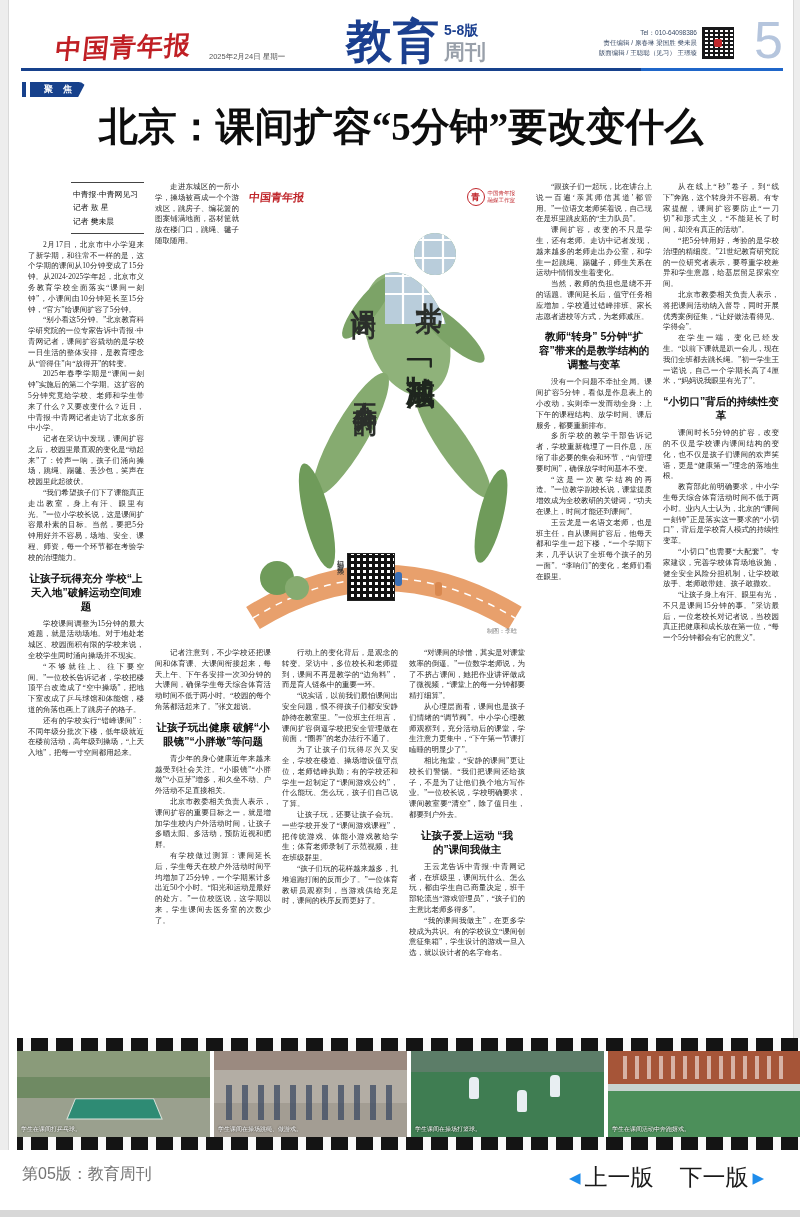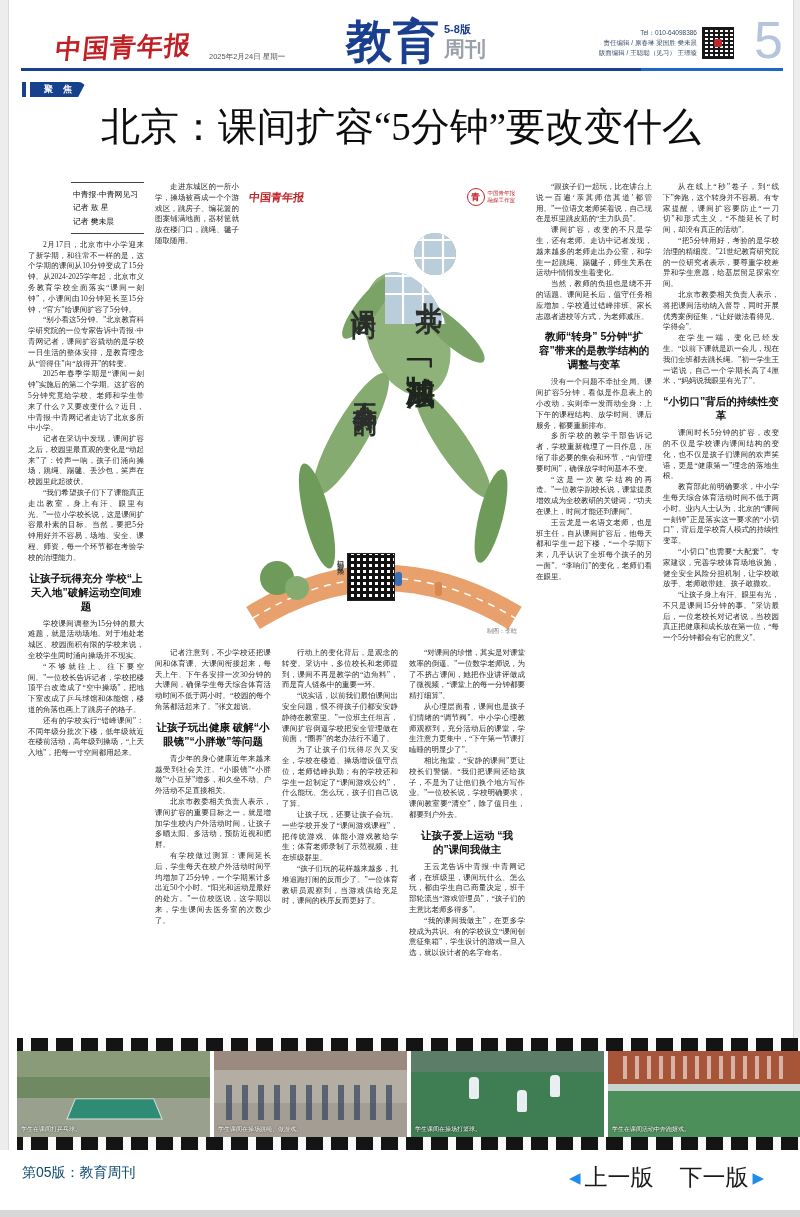--- a/index.html
+++ b/index.html
@@ -13,42 +13,42 @@
   }
   
   .masthead-logo{
     position:absolute;left:47px;top:30px;color:#c01f24;font-family:"Liberation Serif",serif;
     font-size:26px;font-weight:bold;transform:skewX(-8deg) rotate(-2deg);letter-spacing:1px;
   }
   .masthead-date{position:absolute;left:200px;top:52px;font-size:7.5px;color:#555;}
   .section-block{position:absolute;left:337px;top:18px;display:flex;align-items:flex-start;}
   .section-title{color:#1b3f8f;font-size:46px;font-weight:900;line-height:1;letter-spacing:1px;text-align:right;}
   .section-sub{margin-left:4px;margin-top:4px;}
-  .edition-range{display:block;color:#1b3f8f;font-size:11px;font-weight:bold;}
+  .edition-range{display:block;color:#1b3f8f;font-size:14px;font-weight:bold;}
   .weekly{display:block;color:#99a0aa;font-size:21px;font-weight:bold;line-height:1.1;}
   .staff{position:absolute;right:96px;top:28px;text-align:right;font-size:6.5px;color:#3a4b66;line-height:1.55;}
   .header-qr{position:absolute;right:60px;top:28px;width:30px;height:30px;
     background:
       repeating-linear-gradient(0deg,#18181a 0 2px,transparent 2px 4px),
       repeating-linear-gradient(90deg,#18181a 0 2px,#fff 2px 5px);
     outline:1px solid #18181a;}
   .header-qr .qr-center{position:absolute;left:11px;top:11px;width:8px;height:8px;background:#c0262b;border-radius:2px;}
   .page-number{position:absolute;right:10px;top:14px;font-size:52px;color:#b5c5dd;line-height:1;}
   .header-rule-l{position:absolute;left:12px;top:68px;width:620px;height:3px;background:#17418c;}
   .header-rule-r{position:absolute;left:632px;top:68px;width:142px;height:3px;background:#1f66c9;}
   .focus-bar{position:absolute;left:13px;top:82px;width:4px;height:15px;background:#17418c;}
   .focus-tag{
     position:absolute;left:21px;top:82px;width:56px;height:15px;background:#17418c;color:#fff;
     font-size:9px;font-weight:bold;letter-spacing:10px;text-indent:10px;line-height:15px;text-align:center;
     clip-path:polygon(0 0,100% 0,86% 100%,0 100%);border-radius:0 8px 8px 0;
   }
   
   .headline{
     position:absolute;left:20px;top:100px;width:744px;text-align:center;
-    font-family:"Liberation Serif",serif;font-weight:400;font-size:39px;color:#0d0d0d;letter-spacing:0px;
+    font-family:"Liberation Serif",serif;font-weight:700;font-size:39px;color:#0d0d0d;letter-spacing:0px;
   }
   .deck{
     position:absolute;left:20px;top:158px;width:744px;text-align:center;
     font-family:"Liberation Serif",serif;font-weight:bold;font-size:17px;color:#222;
   }
   
   .col{position:absolute;overflow:hidden;font-family:"Liberation Serif",serif;}
   .body-p{
     margin:0;font-size:7.5px;line-height:10.8px;color:#2a2a2a;text-align:justify;
     text-indent:2em;word-break:break-all;
@@ -106,21 +106,21 @@
   .photo-2{background:linear-gradient(180deg,#9b8a80 0 22%,#b3ada4 22% 60%,#a39d93 60% 100%);}
   .photo-2 .kids{position:absolute;left:6%;top:40%;width:88%;height:40%;
     background:repeating-linear-gradient(90deg,#3c4a63 0 6px,transparent 6px 16px);opacity:.75;}
   .photo-3{background:linear-gradient(180deg,#5c7d68 0 25%,#3f7d52 25% 100%);}
   .photo-3 .kid{position:absolute;width:10px;height:22px;background:#e8eef2;border-radius:4px 4px 2px 2px;}
   .photo-4{background:linear-gradient(180deg,#a65538 0 38%,#c8d3cf 38% 46%,#4c8f5a 46% 100%);}
   .photo-4 .win{position:absolute;left:8%;top:6%;width:84%;height:26%;
     background:repeating-linear-gradient(90deg,rgba(255,255,255,.55) 0 4px,transparent 4px 12px);}
   
   .bottombar{position:absolute;left:0;top:1150px;width:800px;height:60px;background:#ffffff;}
-  .footer-label{position:absolute;left:22px;top:14px;font-size:14px;color:#0c4a6e;}
+  .footer-label{position:absolute;left:22px;top:14px;font-size:16px;color:#737373;}
   .pager{position:absolute;right:36px;top:12px;font-size:23px;color:#1a1a1a;display:flex;align-items:center;gap:26px;}
   .pager .nav{cursor:pointer;display:flex;align-items:center;gap:4px;}
   .arrow{color:#1f8ceb;font-size:15px;}
   .bottom-edge{position:absolute;left:0;top:1210px;width:800px;height:7px;background:#d8d8d8;}
 </style>
 </head>
 <body>
 
 <div class="paper">
 

